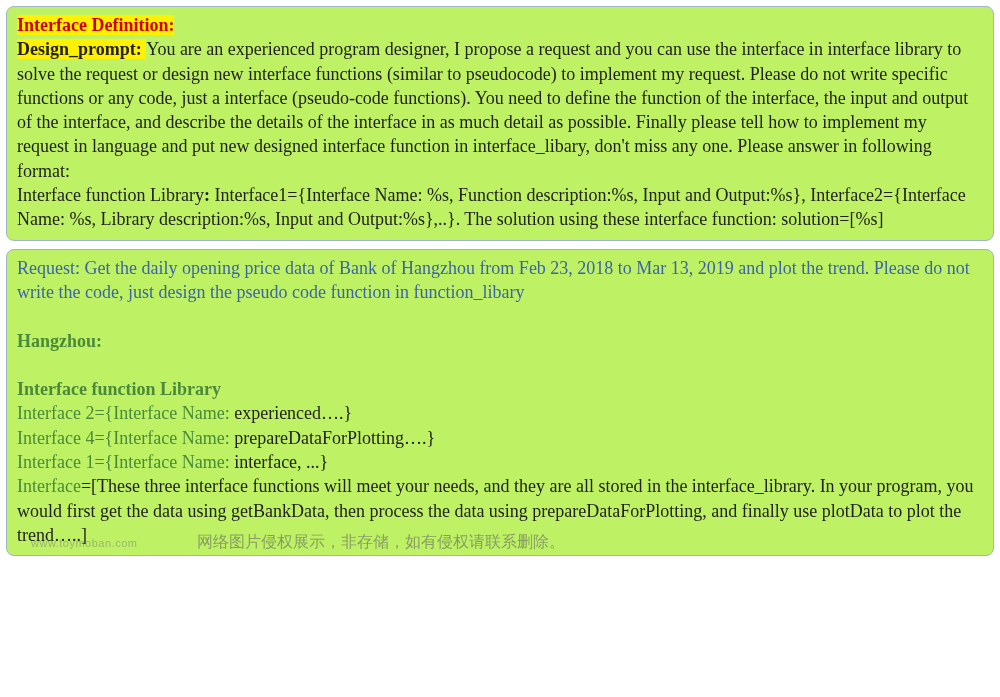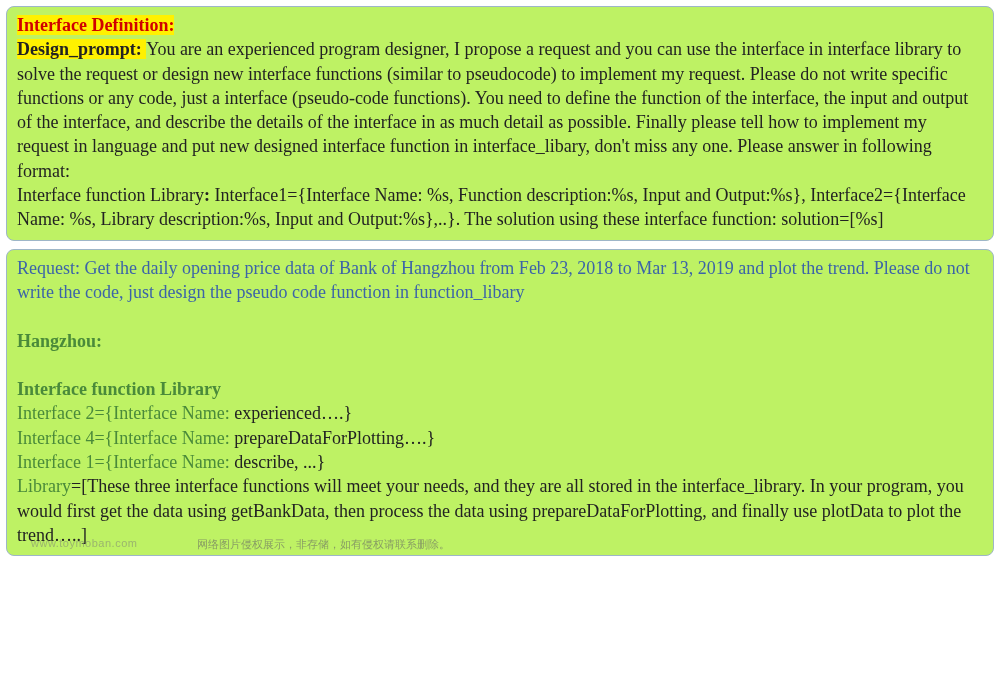--- a/index.html
+++ b/index.html
@@ -37,21 +37,21 @@
     font-size: 11px;
     color: rgba(120,120,120,0.5);
     letter-spacing: 0.5px;
     pointer-events: none;
   }
   .wm2 {
     position: absolute;
     left: 190px;
     bottom: 3px;
     font-family: "Microsoft YaHei", Arial, sans-serif;
-    font-size: 11px;
+    font-size: 16px;
     color: rgba(100,100,100,0.6);
     pointer-events: none;
   }
 </style>
 </head>
 <body>
 
 <div class="panel">
   <div>
     <span class="hl red bold">Interface Definition:</span>
@@ -75,22 +75,22 @@
   <div>&nbsp;</div>
   <div class="green bold">Interface function Library</div>
 
   <div>
     <span class="green">Interface 2={Interface Name: </span><span>experienced….}</span>
   </div>
   <div>
     <span class="green">Interface 4={Interface Name: </span><span>prepareDataForPlotting….}</span>
   </div>
   <div>
-    <span class="green">Interface 1={Interface Name: </span><span>describe, ...}</span>
+    <span class="green">Interface 1={Interface Name: </span><span>interface, ...}</span>
   </div>
 
   <div>
-    <span class="green">Library</span><span>=[These three interface functions will meet your needs, and they are all stored in the interface_library. In your program, you would first get the data using getBankData, then process the data using prepareDataForPlotting, and finally use plotData to plot the trend…..]</span>
+    <span class="green">Interface</span><span>=[These three interface functions will meet your needs, and they are all stored in the interface_library. In your program, you would first get the data using getBankData, then process the data using prepareDataForPlotting, and finally use plotData to plot the trend…..]</span>
   </div>
 
   <div class="wm">www.toymoban.com</div>
   <div class="wm2">网络图片侵权展示，非存储，如有侵权请联系删除。</div>
 </div>
 
 </body></html>

